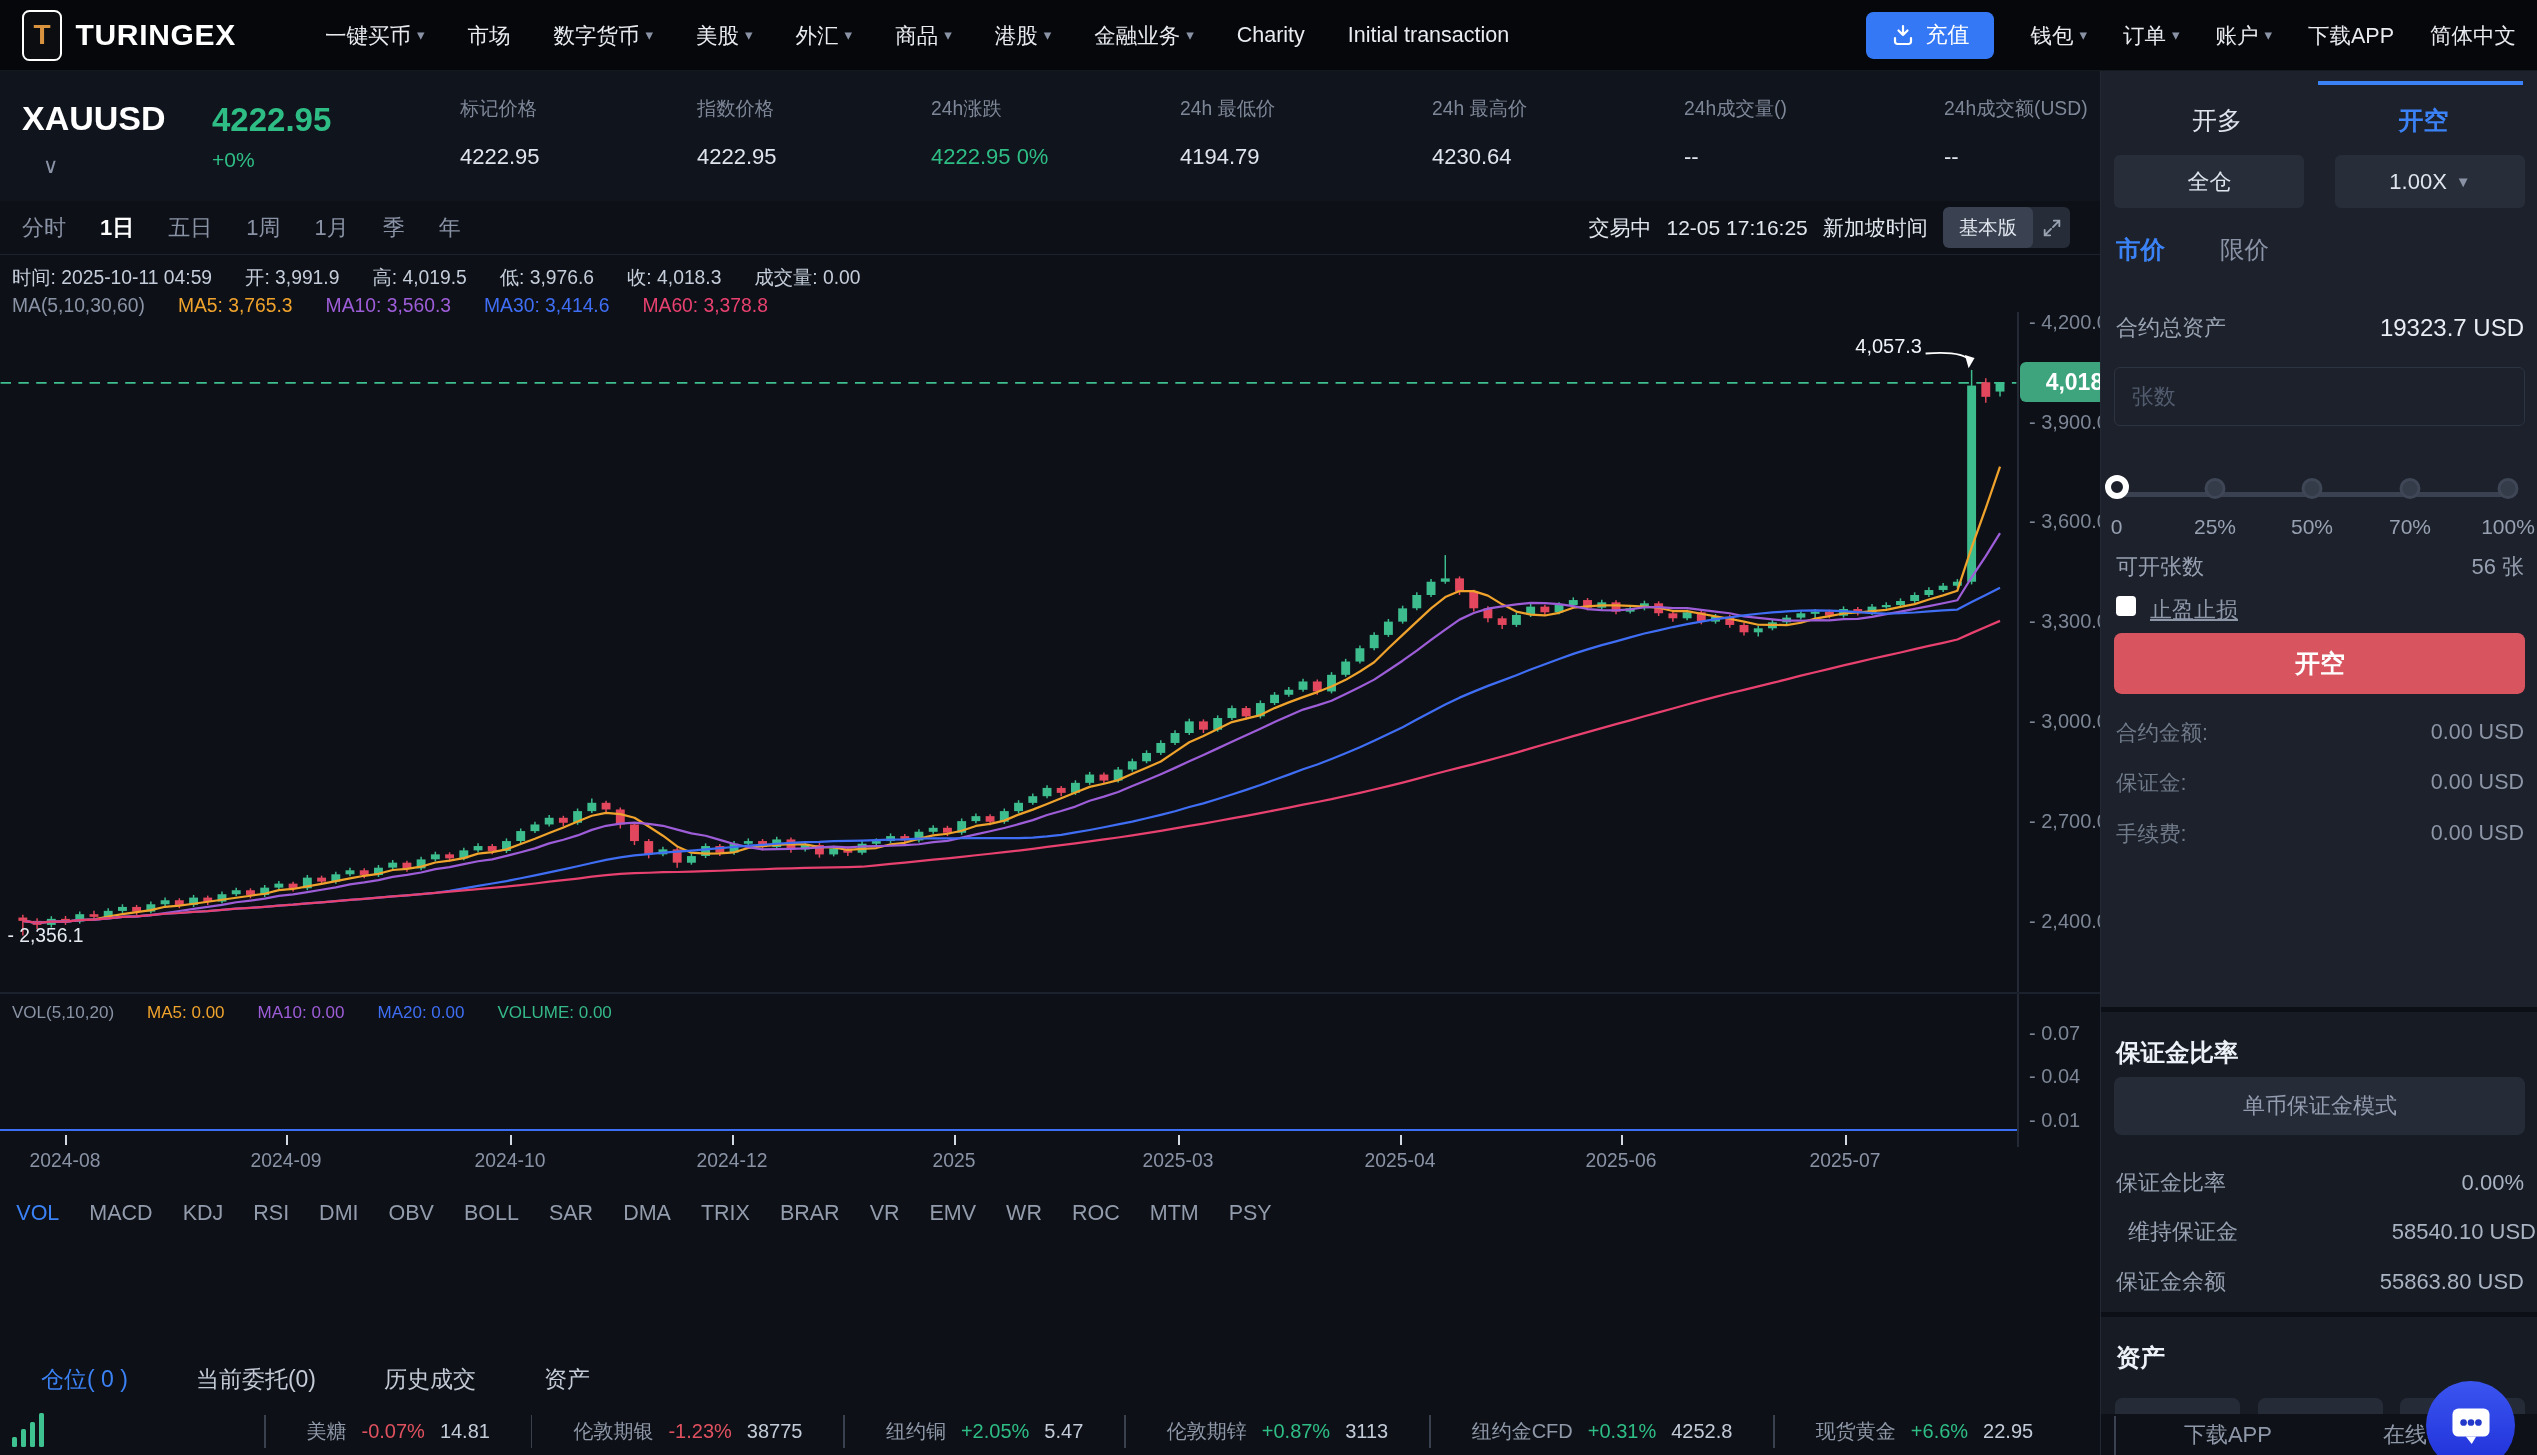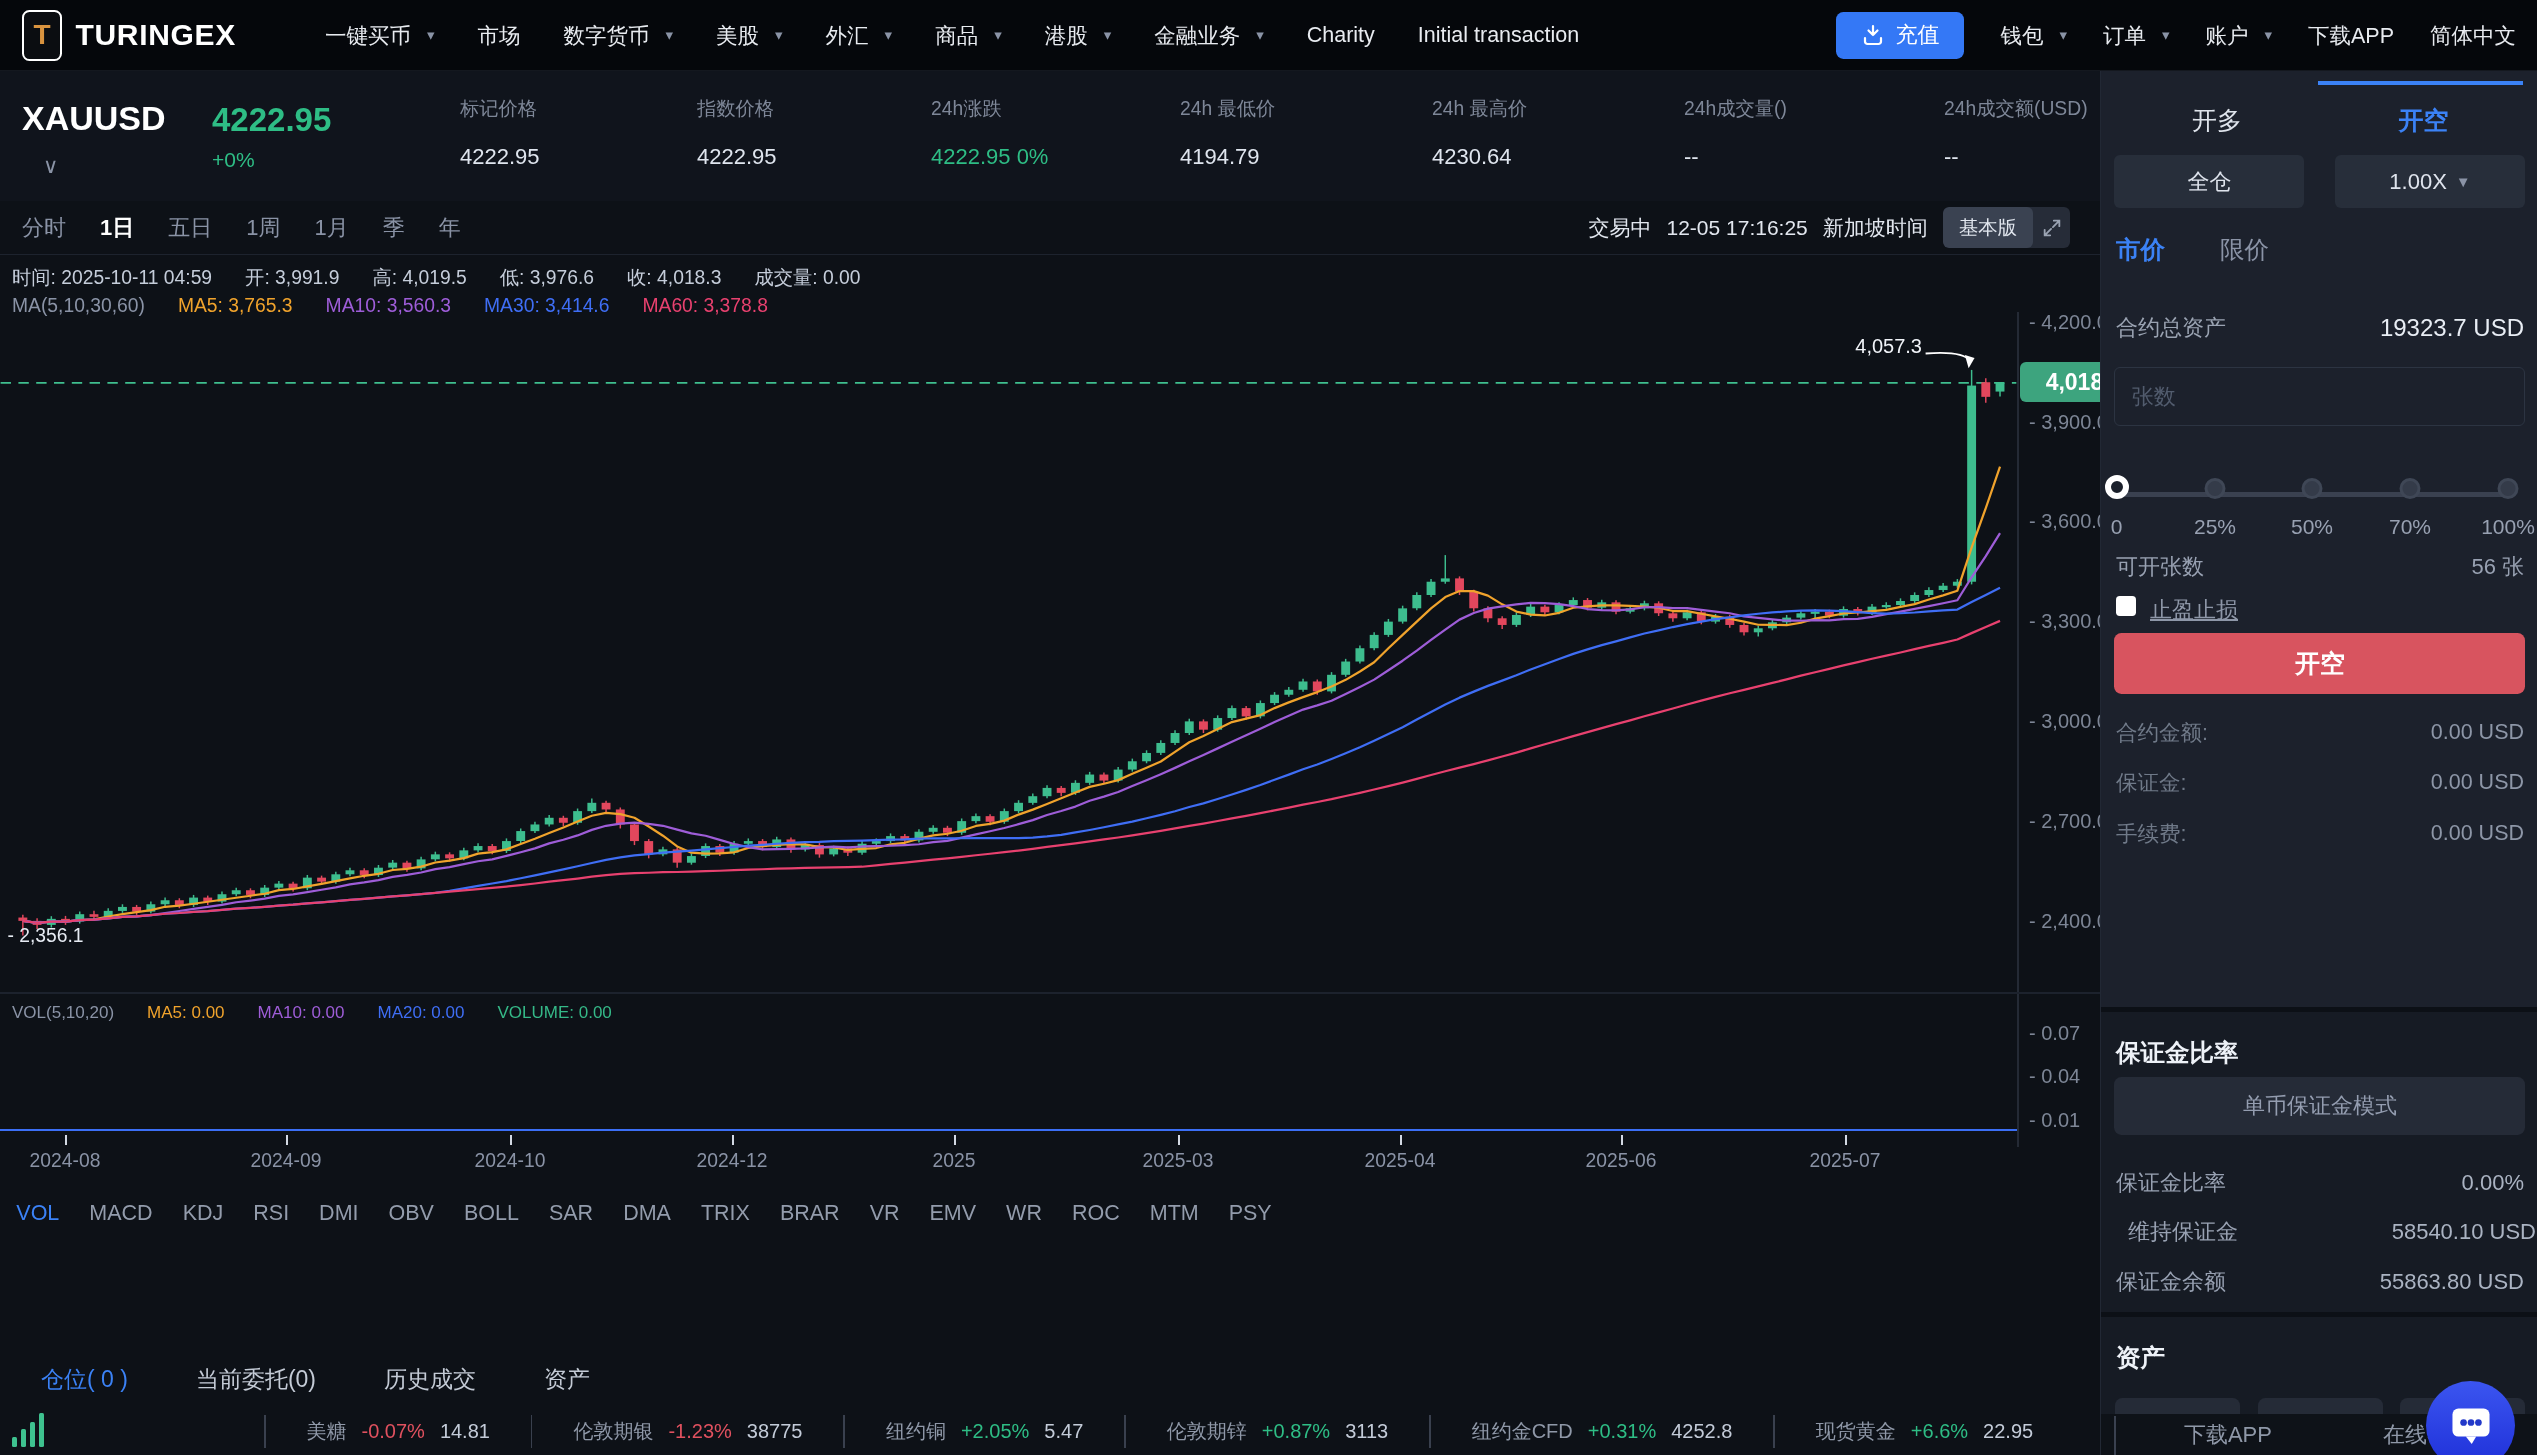--- a/index.html
+++ b/index.html
@@ -3,21 +3,21 @@
 <meta charset="utf-8">
 <style>
   html,body{margin:0;padding:0;background:#05070b;}
   body{font-family:"Liberation Sans","DejaVu Sans",sans-serif;}
   .screen{position:relative;width:2538px;height:1456px;background:#0d1117;overflow:hidden;color:#dfe5ee;}
   
   .topnav{position:absolute;left:0;top:0;width:2538px;height:71px;background:#05070b;display:flex;align-items:center;padding:0 22px;box-sizing:border-box;border-bottom:0.7px solid #14181f;}
   .logo{width:36px;height:47px;border:2.2px solid #fff;border-radius:7.4px;background:#0b0d11;display:flex;align-items:center;justify-content:center;color:#d9933f;font-weight:bold;font-size:28px;}
   .brand{font-size:30px;font-weight:bold;color:#fff;letter-spacing:0.7px;margin-left:13.4px;}
   .mainmenu{display:flex;gap:43px;margin-left:89px;align-items:center;}
-  .menu-item{font-size:21.5px;color:#e8ebf0;display:flex;align-items:center;gap:16px;cursor:pointer;white-space:nowrap;}
+  .menu-item{font-size:21.5px;color:#e8ebf0;display:flex;align-items:center;gap:6px;cursor:pointer;white-space:nowrap;}
   .caret{color:#8a93a6;font-size:15px;}
   .nav-right{margin-left:auto;display:flex;align-items:center;gap:36px;}
   .recharge-btn{background:#3478f6;border-radius:7.4px;height:47px;padding:0 25px;display:flex;align-items:center;gap:10.4px;color:#fff;font-size:22px;cursor:pointer;}
   
   .symbolbar{position:absolute;left:0;top:71px;width:2100px;height:130px;background:#10141c;}
   .sym-name{position:absolute;left:22px;top:28px;font-size:34px;font-weight:bold;color:#fff;text-align:right;}
   .sym-chevron{position:absolute;left:43px;top:83px;font-size:21px;color:#8a93a6;cursor:pointer;}
   .sym-price{position:absolute;left:212px;top:30px;font-size:33px;font-weight:bold;color:#2ebd85;}
   .sym-change{position:absolute;left:212px;top:77px;font-size:21px;color:#2ebd85;}
   .sym-col-label{position:absolute;top:24px;font-size:19.3px;color:#7e8798;white-space:nowrap;}

